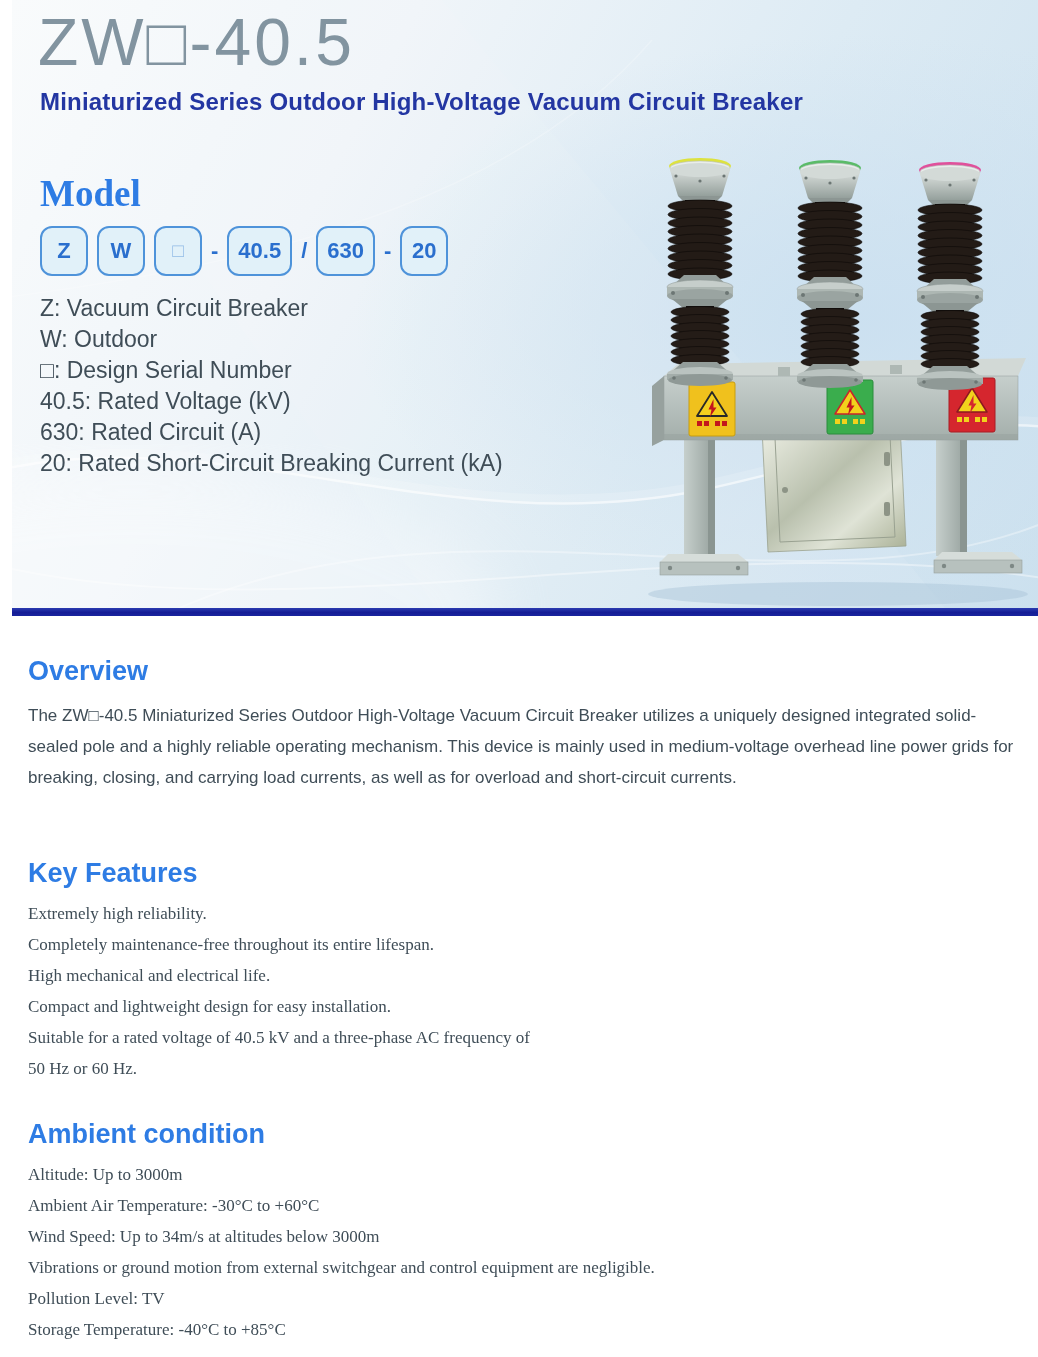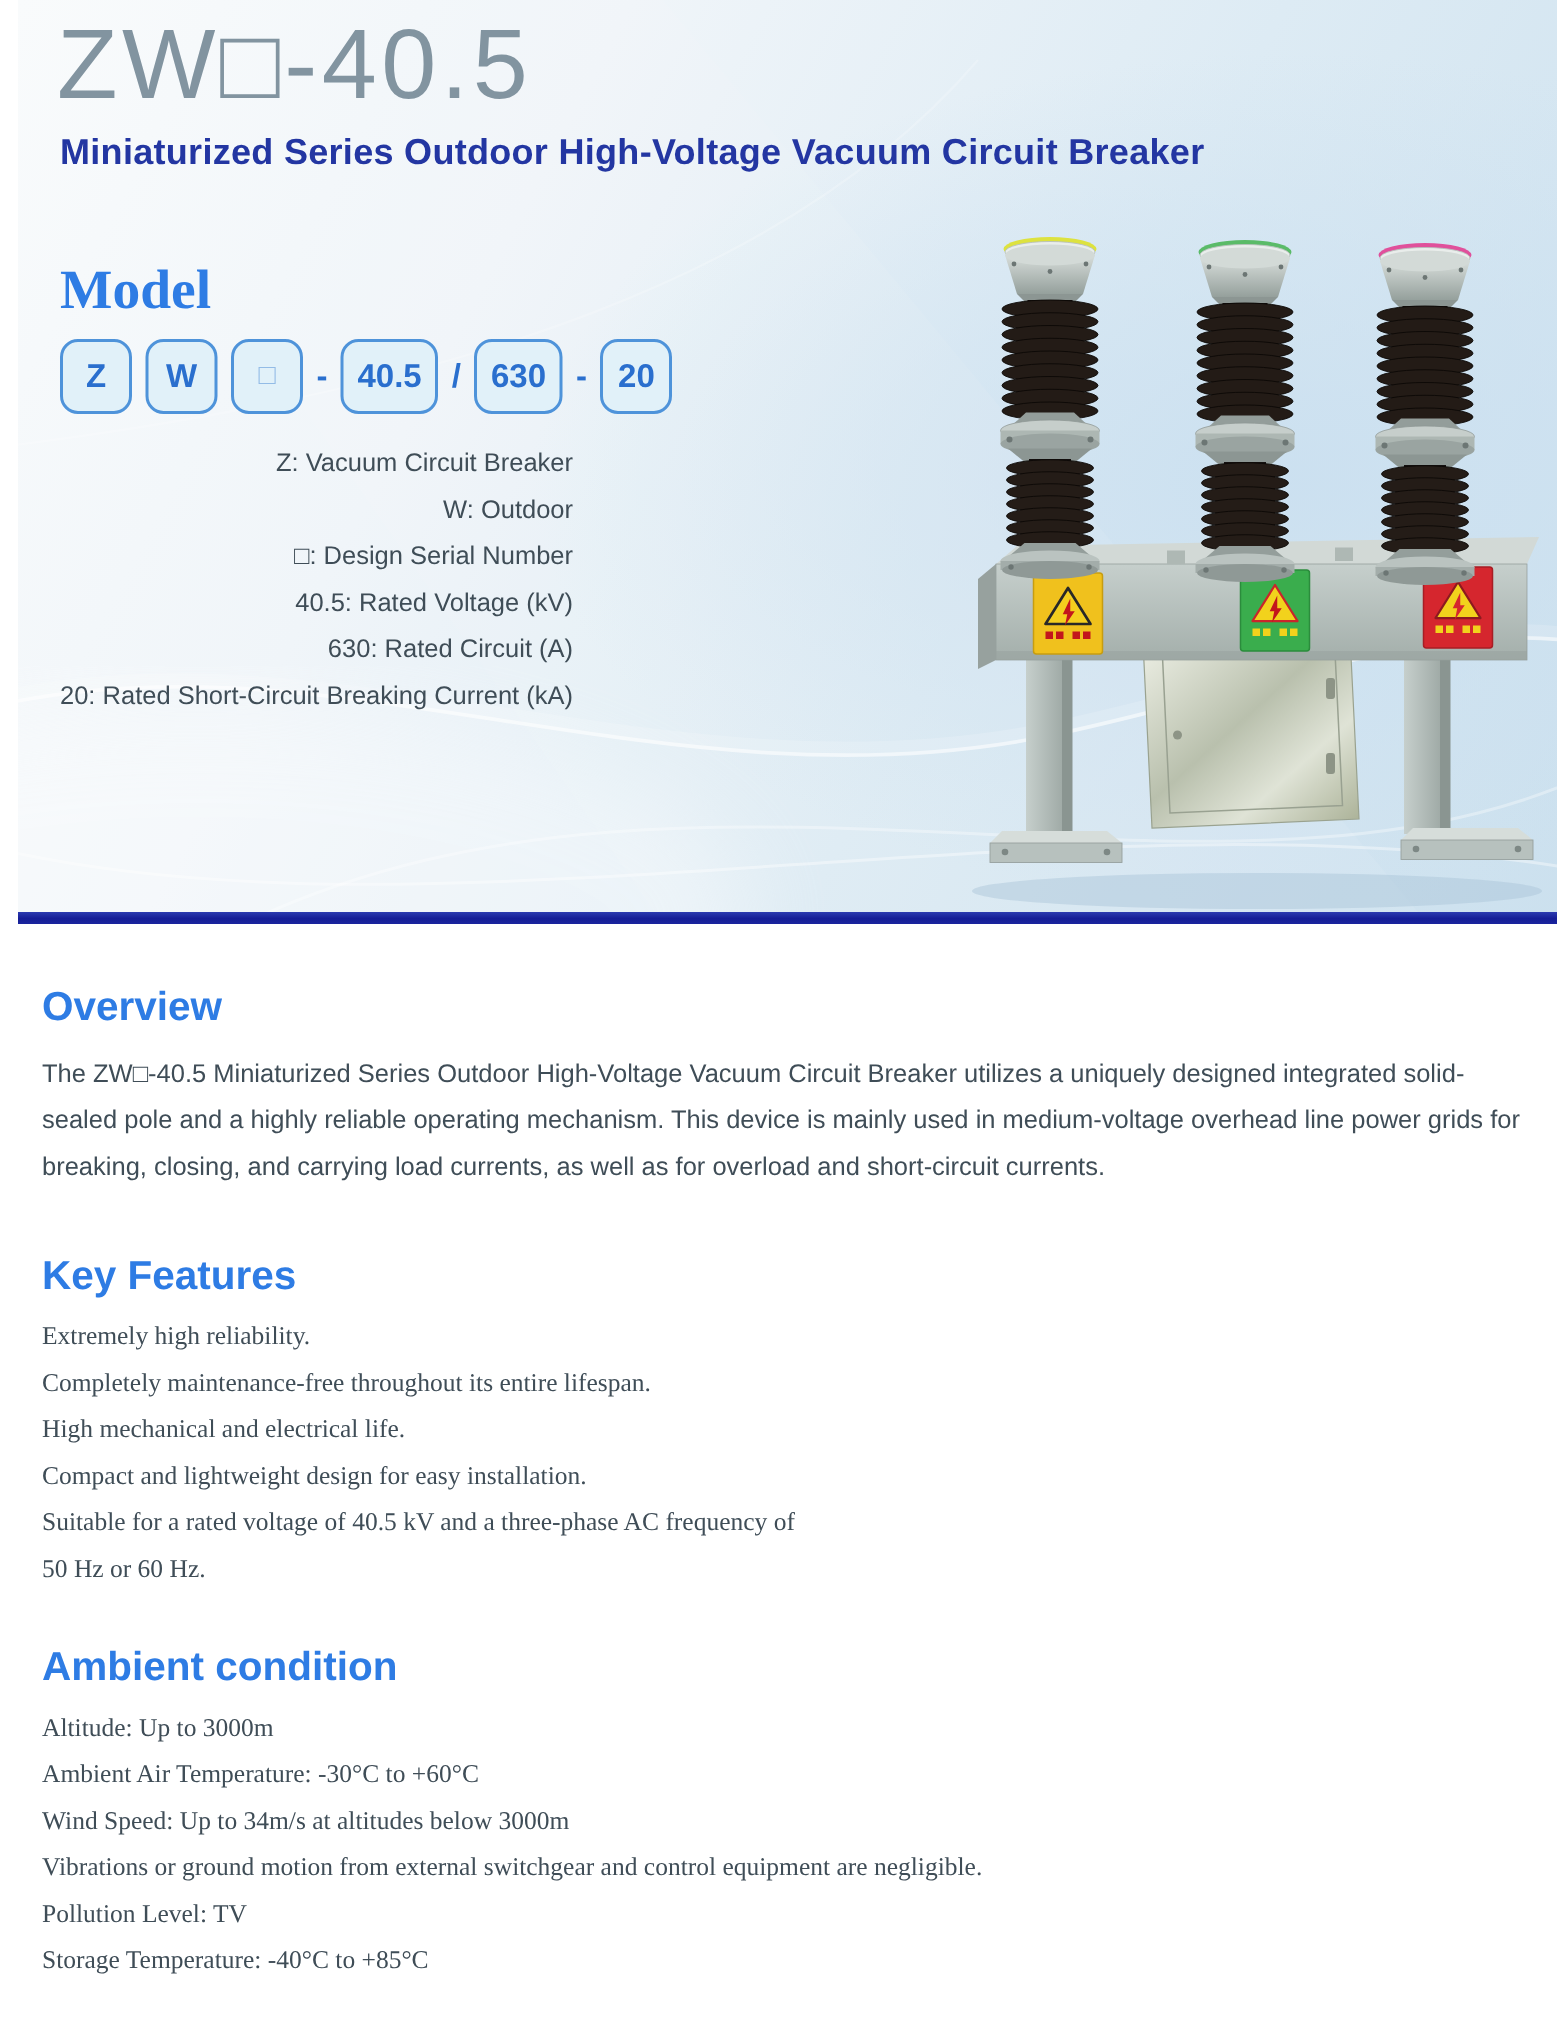--- a/index.html
+++ b/index.html
@@ -39,30 +39,30 @@
   .mseg{
     height:50px;min-width:48px;box-sizing:border-box;padding:0 9px;
     border:2px solid #4e93da;border-radius:12px;background:#e1f1f9;
     color:#2a6fce;font-weight:700;font-size:22px;
     display:flex;align-items:center;justify-content:center;
   }
   .mseg-square{font-weight:400;font-size:19px;color:#93bce6;}
   .msep{color:#2a6fce;font-weight:700;font-size:22px;}
   .model-legend{
     position:absolute;left:28px;top:293px;
-    font-size:17px;line-height:31px;color:#3f4d57;text-align:right;
+    font-size:23px;line-height:31px;color:#3f4d57;
   }
   .product{position:absolute;left:626px;top:146px;}
   
   .content{position:absolute;left:0;top:616px;width:1038px;}
   .section{margin-left:28px;margin-right:16px;}
   .section-h{margin:0;font-size:27px;font-weight:700;color:#2e7ce4;}
   .overview-h{margin-top:40px;}
   .overview-p{margin:13px 0 0;max-width:1000px;font-size:17px;line-height:31px;}
-  .features-h{margin-top:42px;}
+  .features-h{margin-top:65px;}
   .plain-list{margin-top:9px;font-size:17px;line-height:31px;font-family:Liberation Serif, serif;}
   .features-list{max-width:505px;}
   .ambient-h{margin-top:35px;}
 </style>
 </head>
 <body>
 
 <div class="hero">
 
   <svg class="streaks" width="1038" height="616">

